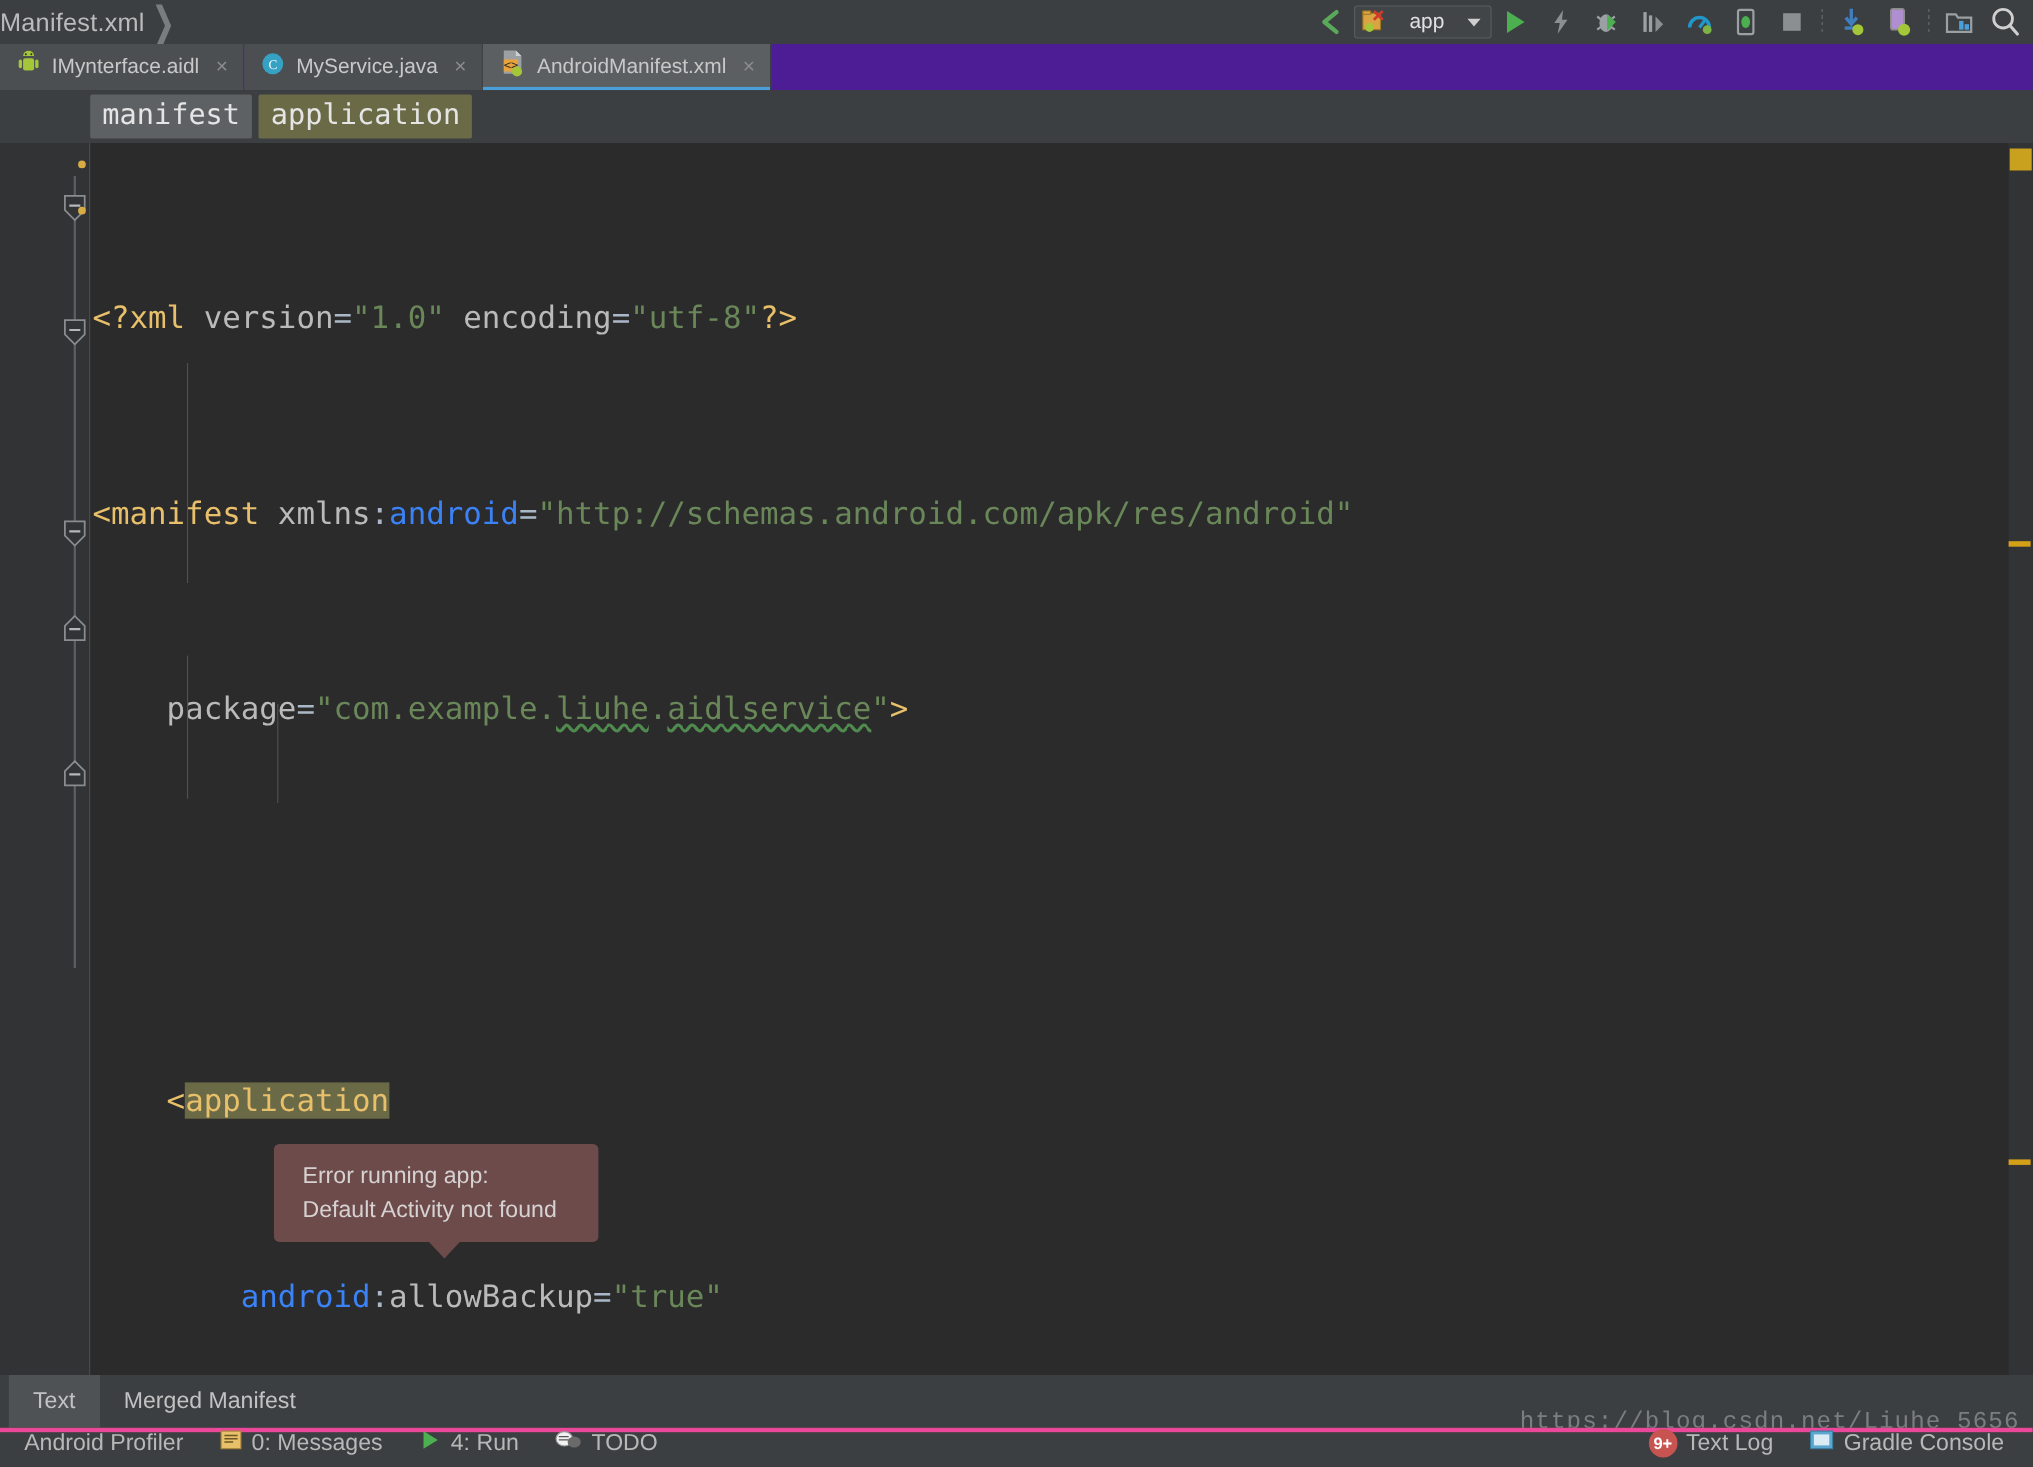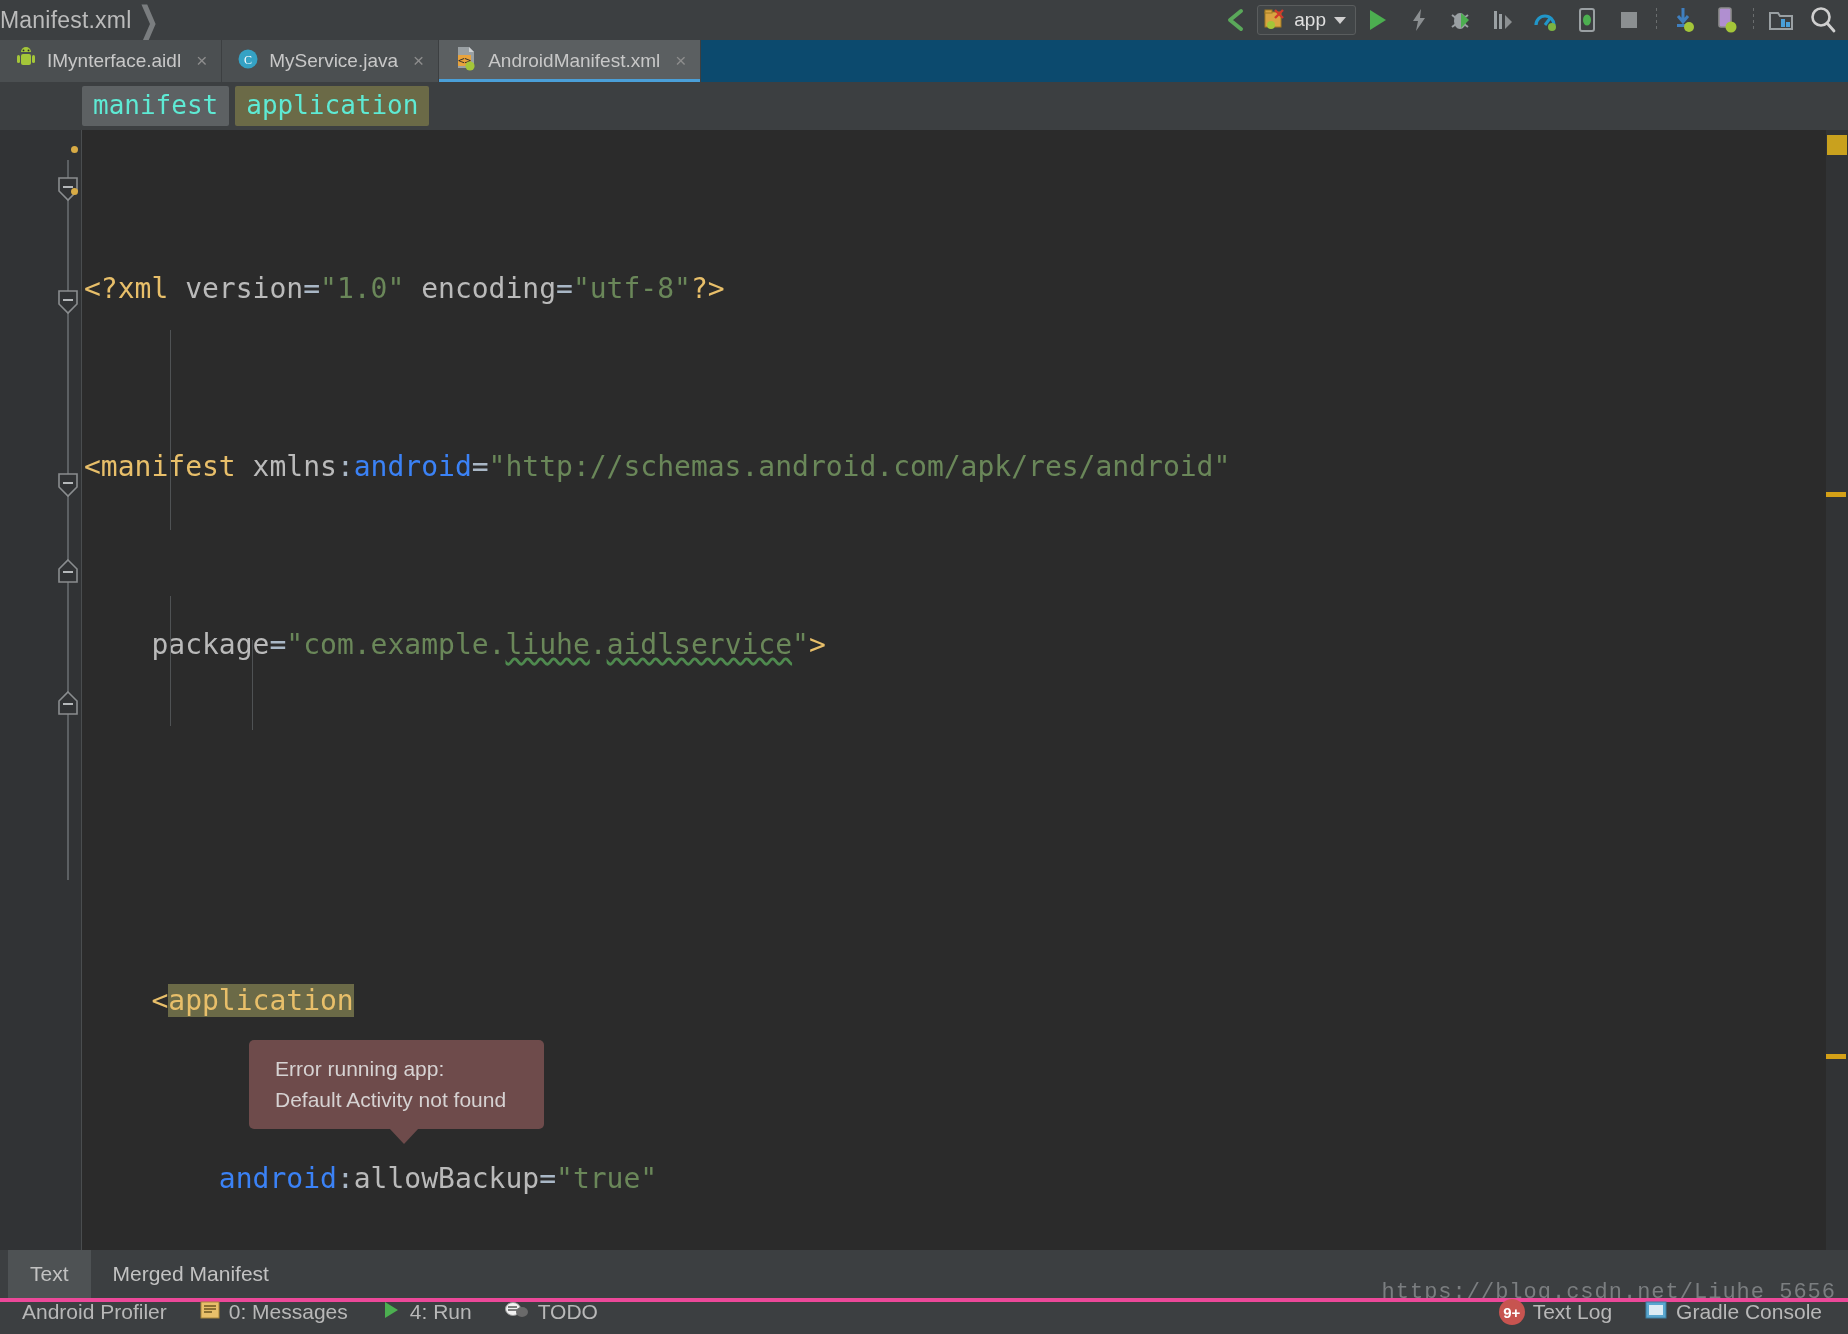--- a/index.html
+++ b/index.html
@@ -33,32 +33,32 @@
   .toolbar {
     position: absolute; right: 4px; top: 0; height: 40px;
     display: flex; align-items: center; gap: 0px;
   }
   .tb { width: 42px; height: 36px; display: flex; align-items: center; justify-content: center; }
   .tb svg { display: block; }
   .tb-sep { width: 1px; height: 24px; margin: 0 6px;
     background: repeating-linear-gradient(to bottom,#6a6d6e 0 3px,transparent 3px 6px); }
 
   .runcfg {
-    display: flex; align-items: center; gap: 8px;
+    display: flex; align-items: center; gap: 21px;
     height: 30px; padding: 0 9px 0 6px;
     border: 1px solid #5a5d5e; border-radius: 3px; background: #414547;
   }
   .runcfg .label { color: #e0e0e0; font-size: 19px; }
   .caret-dn { width: 0; height: 0; border-left: 6px solid transparent;
     border-right: 6px solid transparent; border-top: 7px solid #cfcfcf; }
 
   
   .tabstrip {
     position: absolute; left: 0; top: 40px; width: 1848px; height: 42px;
-    background: #0c4a6e; display: flex; align-items: stretch; text-align: right;
+    background: #4c1d95; display: flex; align-items: stretch; text-align: right;
   }
   .tab {
     display: flex; align-items: center; gap: 9px;
     padding: 0 14px 0 14px; height: 42px; position: relative;
     background: #4b4f51; color: #c8c8c8; font-size: 19px;
     border-right: 1px solid #3c3f41;
   }
   .tab.active { background: #5b5f61; }
   .tab.active::after {
     content:""; position:absolute; left:0; right:0; bottom:0; height:3px; background:#4a9fd8;
@@ -67,21 +67,21 @@
   .tab .tabclose { color: #8d8d8d; font-size: 19px; margin-left: 6px; }
 
   
   .editor-crumbs {
     position: absolute; left: 0; top: 82px; width: 1848px; height: 48px;
     background: #3c3f41; display: flex; align-items: center;
     padding-left: 82px; gap: 6px;
   }
   .ec {
     font-family: "DejaVu Sans Mono", monospace; font-size: 26px;
-    color: #5eead4; padding: 4px 11px 6px 11px; border-radius: 2px;
+    color: #e5e5e5; padding: 4px 11px 6px 11px; border-radius: 2px;
   }
   .ec.grey  { background: #5d6163; }
   .ec.olive { background: #6b6a47; }
 
   
   .editor {
     position: absolute; left: 0; top: 130px; width: 1848px; height: 1120px;
     background: #2b2b2b; overflow: hidden;
   }
   .gutter {

